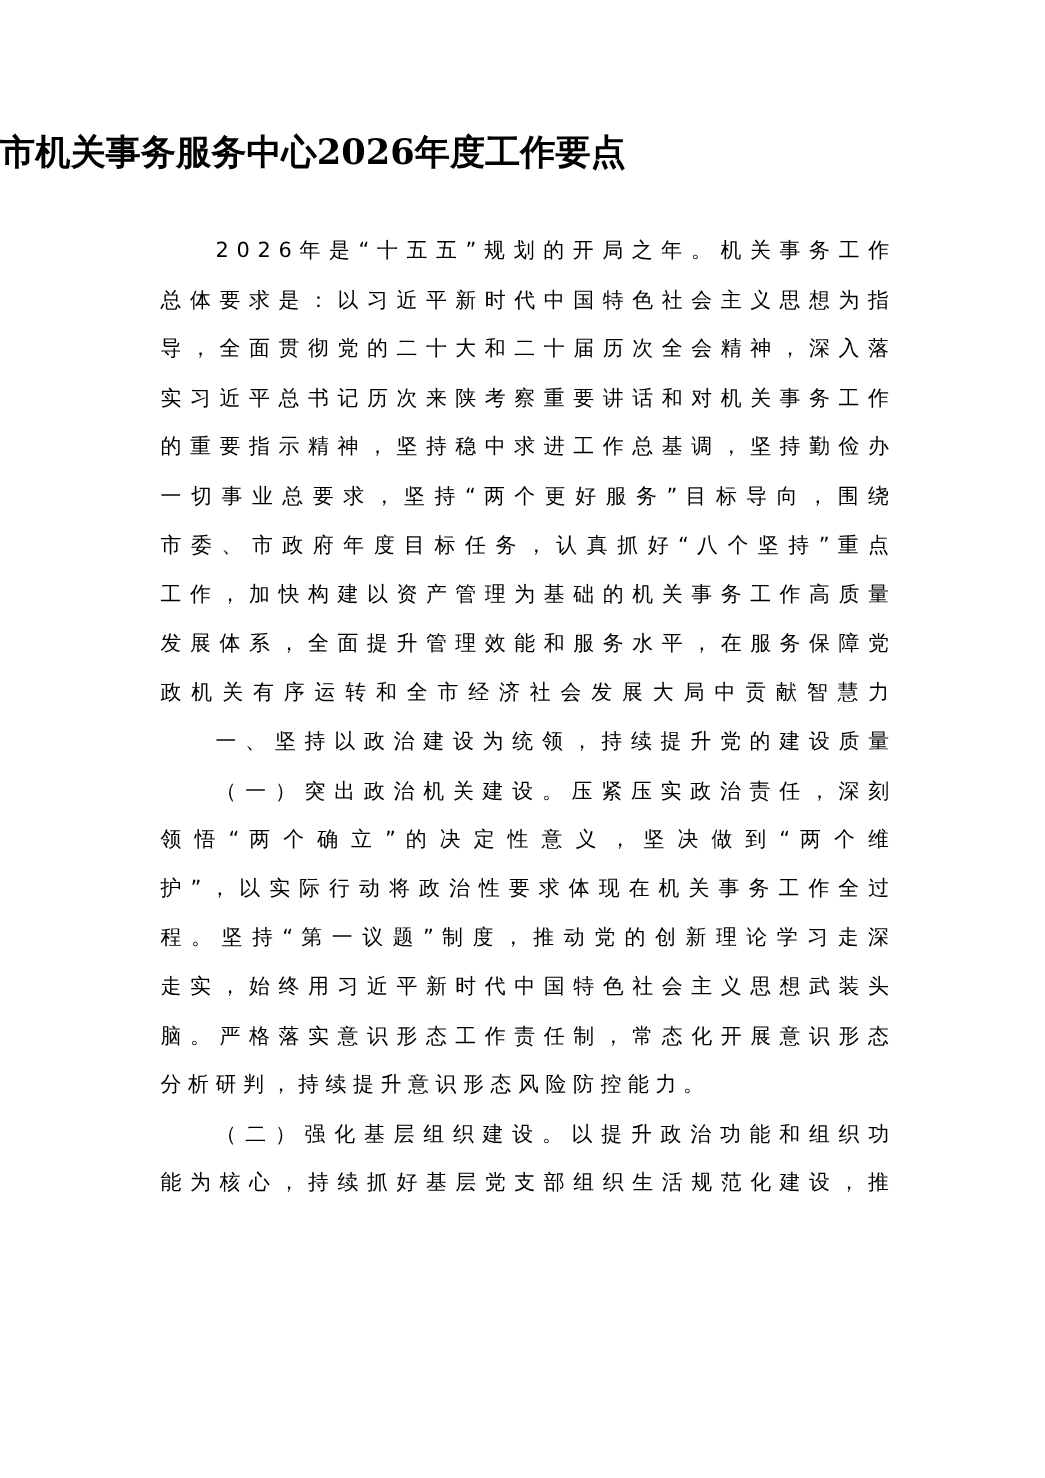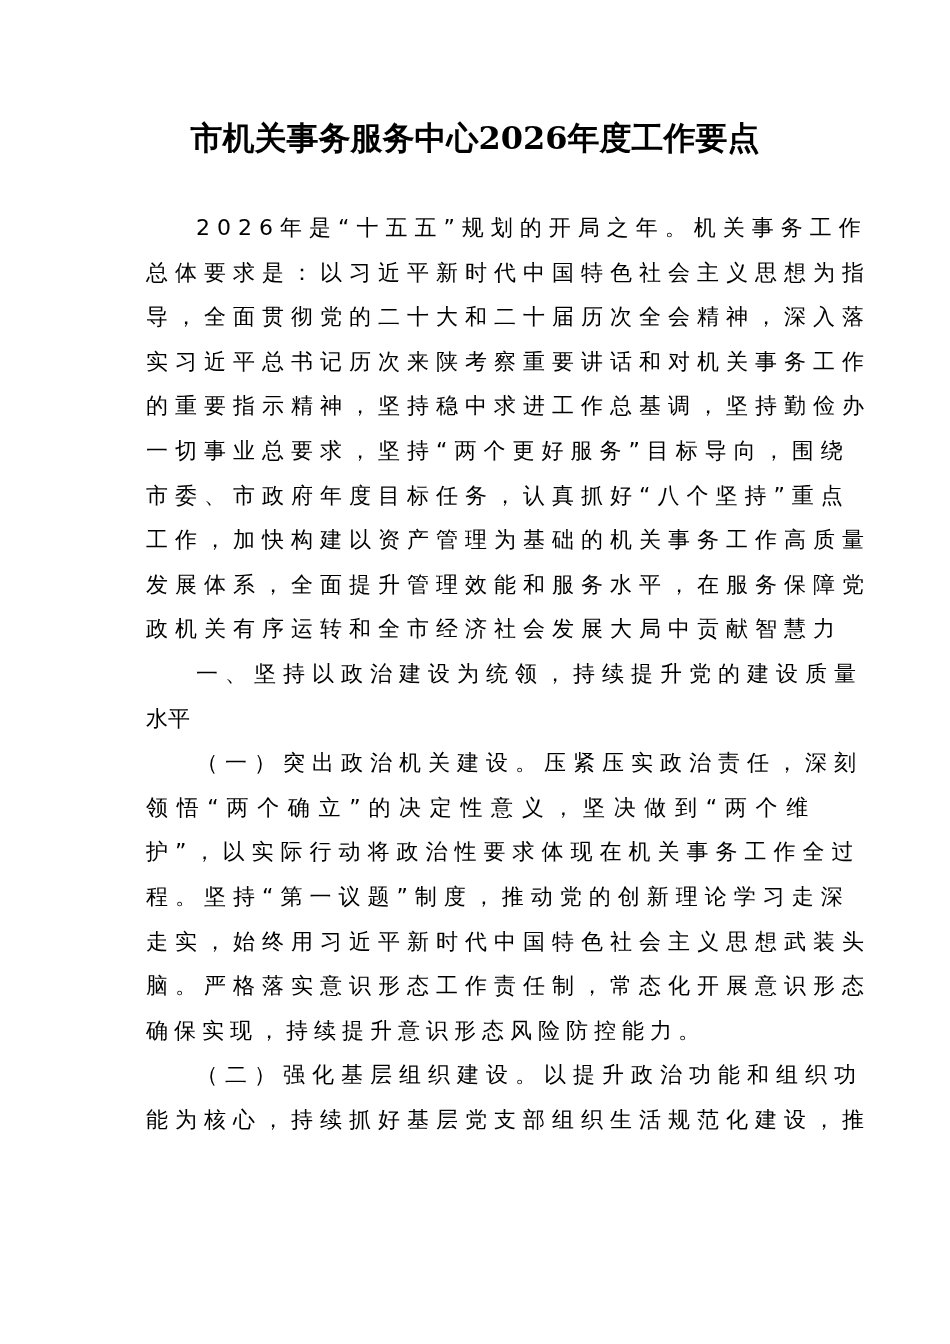--- a/index.html
+++ b/index.html
@@ -1,27 +1,27 @@
 <!DOCTYPE html>
 <html><head>
   <meta charset="utf-8">
   <style>
     html, body { margin: 0; padding: 0; background: #ffffff; }
     body { width: 950px; height: 1344px; position: relative; overflow: hidden; color: #000; }
     .page { position: absolute; left: 0; top: 0; width: 950px; height: 1344px; background: #fff; }
     .title {
-      position: absolute; left: 0; width: 950px; top: 116px; text-align: center;
+      position: absolute; left: 0; width: 950px; top: 116px; 
       font-family: "DejaVu Serif", "Liberation Serif", serif; font-weight: bold;
       font-size: 32px; line-height: 44px; letter-spacing: 0px;
     }
     .body { position: absolute; left: 146px; top: 206px; width: 662px; }
     .line {
       height: 44.6px; line-height: 44.6px; white-space: nowrap;
       font-family: "DejaVu Sans", "Liberation Sans", sans-serif;
-      font-size: 22px; text-align: justify; text-align-last: justify;
+      font-size: 19px; text-align: justify; text-align-last: justify;
       display: block;
     }
     .line.last { text-align-last: left; letter-spacing: 21px; }
     .heading { font-weight: normal; }
     .indent { padding-left: 50px; }
   </style>
 </head>
 <body>
 
 <div class="page">
@@ -36,31 +36,30 @@
       <span class="line" style="word-spacing: 0px; letter-spacing: 0px;"><span>的</span> <span>重</span> <span>要</span> <span>指</span> <span>示</span> <span>精</span> <span>神</span> <span>，</span> <span>坚</span> <span>持</span> <span>稳</span> <span>中</span> <span>求</span> <span>进</span> <span>工</span> <span>作</span> <span>总</span> <span>基</span> <span>调</span> <span>，</span> <span>坚</span> <span>持</span> <span>勤</span> <span>俭</span> <span>办</span></span>
       <span class="line" style="word-spacing: 0px; letter-spacing: 0px;"><span>一</span> <span>切</span> <span>事</span> <span>业</span> <span>总</span> <span>要</span> <span>求</span> <span>，</span> <span>坚</span> <span>持</span> <span>“</span> <span>两</span> <span>个</span> <span>更</span> <span>好</span> <span>服</span> <span>务</span> <span>”</span> <span>目</span> <span>标</span> <span>导</span> <span>向</span> <span>，</span> <span>围</span> <span>绕</span></span>
       <span class="line" style="word-spacing: 0px; letter-spacing: 0px;"><span>市</span> <span>委</span> <span>、</span> <span>市</span> <span>政</span> <span>府</span> <span>年</span> <span>度</span> <span>目</span> <span>标</span> <span>任</span> <span>务</span> <span>，</span> <span>认</span> <span>真</span> <span>抓</span> <span>好</span> <span>“</span> <span>八</span> <span>个</span> <span>坚</span> <span>持</span> <span>”</span> <span>重</span> <span>点</span></span>
       <span class="line" style="word-spacing: 0px; letter-spacing: 0px;"><span>工</span> <span>作</span> <span>，</span> <span>加</span> <span>快</span> <span>构</span> <span>建</span> <span>以</span> <span>资</span> <span>产</span> <span>管</span> <span>理</span> <span>为</span> <span>基</span> <span>础</span> <span>的</span> <span>机</span> <span>关</span> <span>事</span> <span>务</span> <span>工</span> <span>作</span> <span>高</span> <span>质</span> <span>量</span></span>
       <span class="line" style="word-spacing: 0px; letter-spacing: 0px;"><span>发</span> <span>展</span> <span>体</span> <span>系</span> <span>，</span> <span>全</span> <span>面</span> <span>提</span> <span>升</span> <span>管</span> <span>理</span> <span>效</span> <span>能</span> <span>和</span> <span>服</span> <span>务</span> <span>水</span> <span>平</span> <span>，</span> <span>在</span> <span>服</span> <span>务</span> <span>保</span> <span>障</span> <span>党</span></span>
       <span class="line" style="word-spacing: 0px; letter-spacing: 0px;"><span>政</span> <span>机</span> <span>关</span> <span>有</span> <span>序</span> <span>运</span> <span>转</span> <span>和</span> <span>全</span> <span>市</span> <span>经</span> <span>济</span> <span>社</span> <span>会</span> <span>发</span> <span>展</span> <span>大</span> <span>局</span> <span>中</span> <span>贡</span> <span>献</span> <span>智</span> <span>慧</span> <span>力</span></span>
     </div>
 
     <div>
       <span class="line heading indent" style="word-spacing: 0px; letter-spacing: 0px;"><span>一</span> <span>、</span> <span>坚</span> <span>持</span> <span>以</span> <span>政</span> <span>治</span> <span>建</span> <span>设</span> <span>为</span> <span>统</span> <span>领</span> <span>，</span> <span>持</span> <span>续</span> <span>提</span> <span>升</span> <span>党</span> <span>的</span> <span>建</span> <span>设</span> <span>质</span> <span>量</span></span>
-      <span class="line heading last" style="letter-spacing:0">水平</span>
     </div>
 
     <div>
       <span class="line indent" style="word-spacing: 0px; letter-spacing: 0px;"><span>（</span> <span>一</span> <span>）</span> <span>突</span> <span>出</span> <span>政</span> <span>治</span> <span>机</span> <span>关</span> <span>建</span> <span>设</span> <span>。</span> <span>压</span> <span>紧</span> <span>压</span> <span>实</span> <span>政</span> <span>治</span> <span>责</span> <span>任</span> <span>，</span> <span>深</span> <span>刻</span></span>
       <span class="line" style="word-spacing: 0px; letter-spacing: 0px;"><span>领</span> <span>悟</span> <span>“</span> <span>两</span> <span>个</span> <span>确</span> <span>立</span> <span>”</span> <span>的</span> <span>决</span> <span>定</span> <span>性</span> <span>意</span> <span>义</span> <span>，</span> <span>坚</span> <span>决</span> <span>做</span> <span>到</span> <span>“</span> <span>两</span> <span>个</span> <span>维</span></span>
       <span class="line" style="word-spacing: 0px; letter-spacing: 0px;"><span>护</span> <span>”</span> <span>，</span> <span>以</span> <span>实</span> <span>际</span> <span>行</span> <span>动</span> <span>将</span> <span>政</span> <span>治</span> <span>性</span> <span>要</span> <span>求</span> <span>体</span> <span>现</span> <span>在</span> <span>机</span> <span>关</span> <span>事</span> <span>务</span> <span>工</span> <span>作</span> <span>全</span> <span>过</span></span>
       <span class="line" style="word-spacing: 0px; letter-spacing: 0px;"><span>程</span> <span>。</span> <span>坚</span> <span>持</span> <span>“</span> <span>第</span> <span>一</span> <span>议</span> <span>题</span> <span>”</span> <span>制</span> <span>度</span> <span>，</span> <span>推</span> <span>动</span> <span>党</span> <span>的</span> <span>创</span> <span>新</span> <span>理</span> <span>论</span> <span>学</span> <span>习</span> <span>走</span> <span>深</span></span>
       <span class="line" style="word-spacing: 0px; letter-spacing: 0px;"><span>走</span> <span>实</span> <span>，</span> <span>始</span> <span>终</span> <span>用</span> <span>习</span> <span>近</span> <span>平</span> <span>新</span> <span>时</span> <span>代</span> <span>中</span> <span>国</span> <span>特</span> <span>色</span> <span>社</span> <span>会</span> <span>主</span> <span>义</span> <span>思</span> <span>想</span> <span>武</span> <span>装</span> <span>头</span></span>
       <span class="line" style="word-spacing: 0px; letter-spacing: 0px;"><span>脑</span> <span>。</span> <span>严</span> <span>格</span> <span>落</span> <span>实</span> <span>意</span> <span>识</span> <span>形</span> <span>态</span> <span>工</span> <span>作</span> <span>责</span> <span>任</span> <span>制</span> <span>，</span> <span>常</span> <span>态</span> <span>化</span> <span>开</span> <span>展</span> <span>意</span> <span>识</span> <span>形</span> <span>态</span></span>
-      <span class="line last" style="letter-spacing:6px">确保实现，持续提升意识形态风险防控能力。</span>
+      <span class="line last" style="letter-spacing:6px">分析研判，持续提升意识形态风险防控能力。</span>
     </div>
 
     <div>
       <span class="line indent" style="word-spacing: 0px; letter-spacing: 0px;"><span>（</span> <span>二</span> <span>）</span> <span>强</span> <span>化</span> <span>基</span> <span>层</span> <span>组</span> <span>织</span> <span>建</span> <span>设</span> <span>。</span> <span>以</span> <span>提</span> <span>升</span> <span>政</span> <span>治</span> <span>功</span> <span>能</span> <span>和</span> <span>组</span> <span>织</span> <span>功</span></span>
       <span class="line" style="word-spacing: 0px; letter-spacing: 0px;"><span>能</span> <span>为</span> <span>核</span> <span>心</span> <span>，</span> <span>持</span> <span>续</span> <span>抓</span> <span>好</span> <span>基</span> <span>层</span> <span>党</span> <span>支</span> <span>部</span> <span>组</span> <span>织</span> <span>生</span> <span>活</span> <span>规</span> <span>范</span> <span>化</span> <span>建</span> <span>设</span> <span>，</span> <span>推</span></span>
     </div>
   </div>
 </div>
 
 </body></html>

